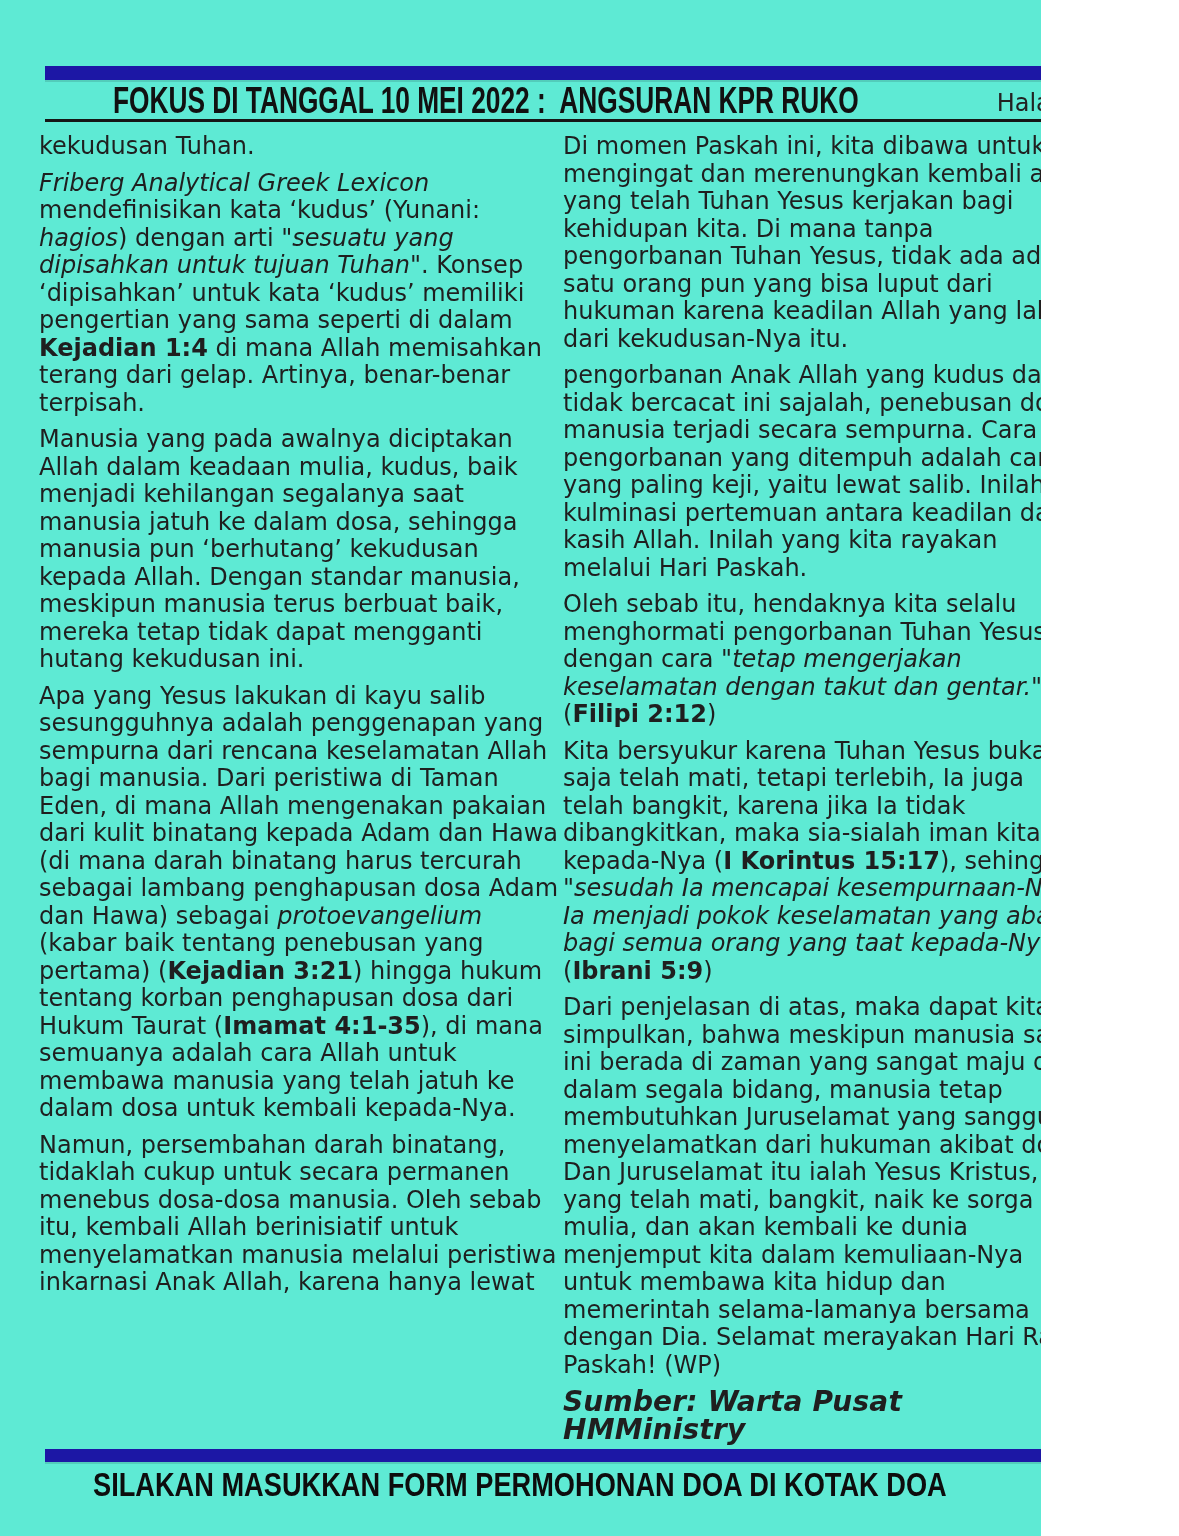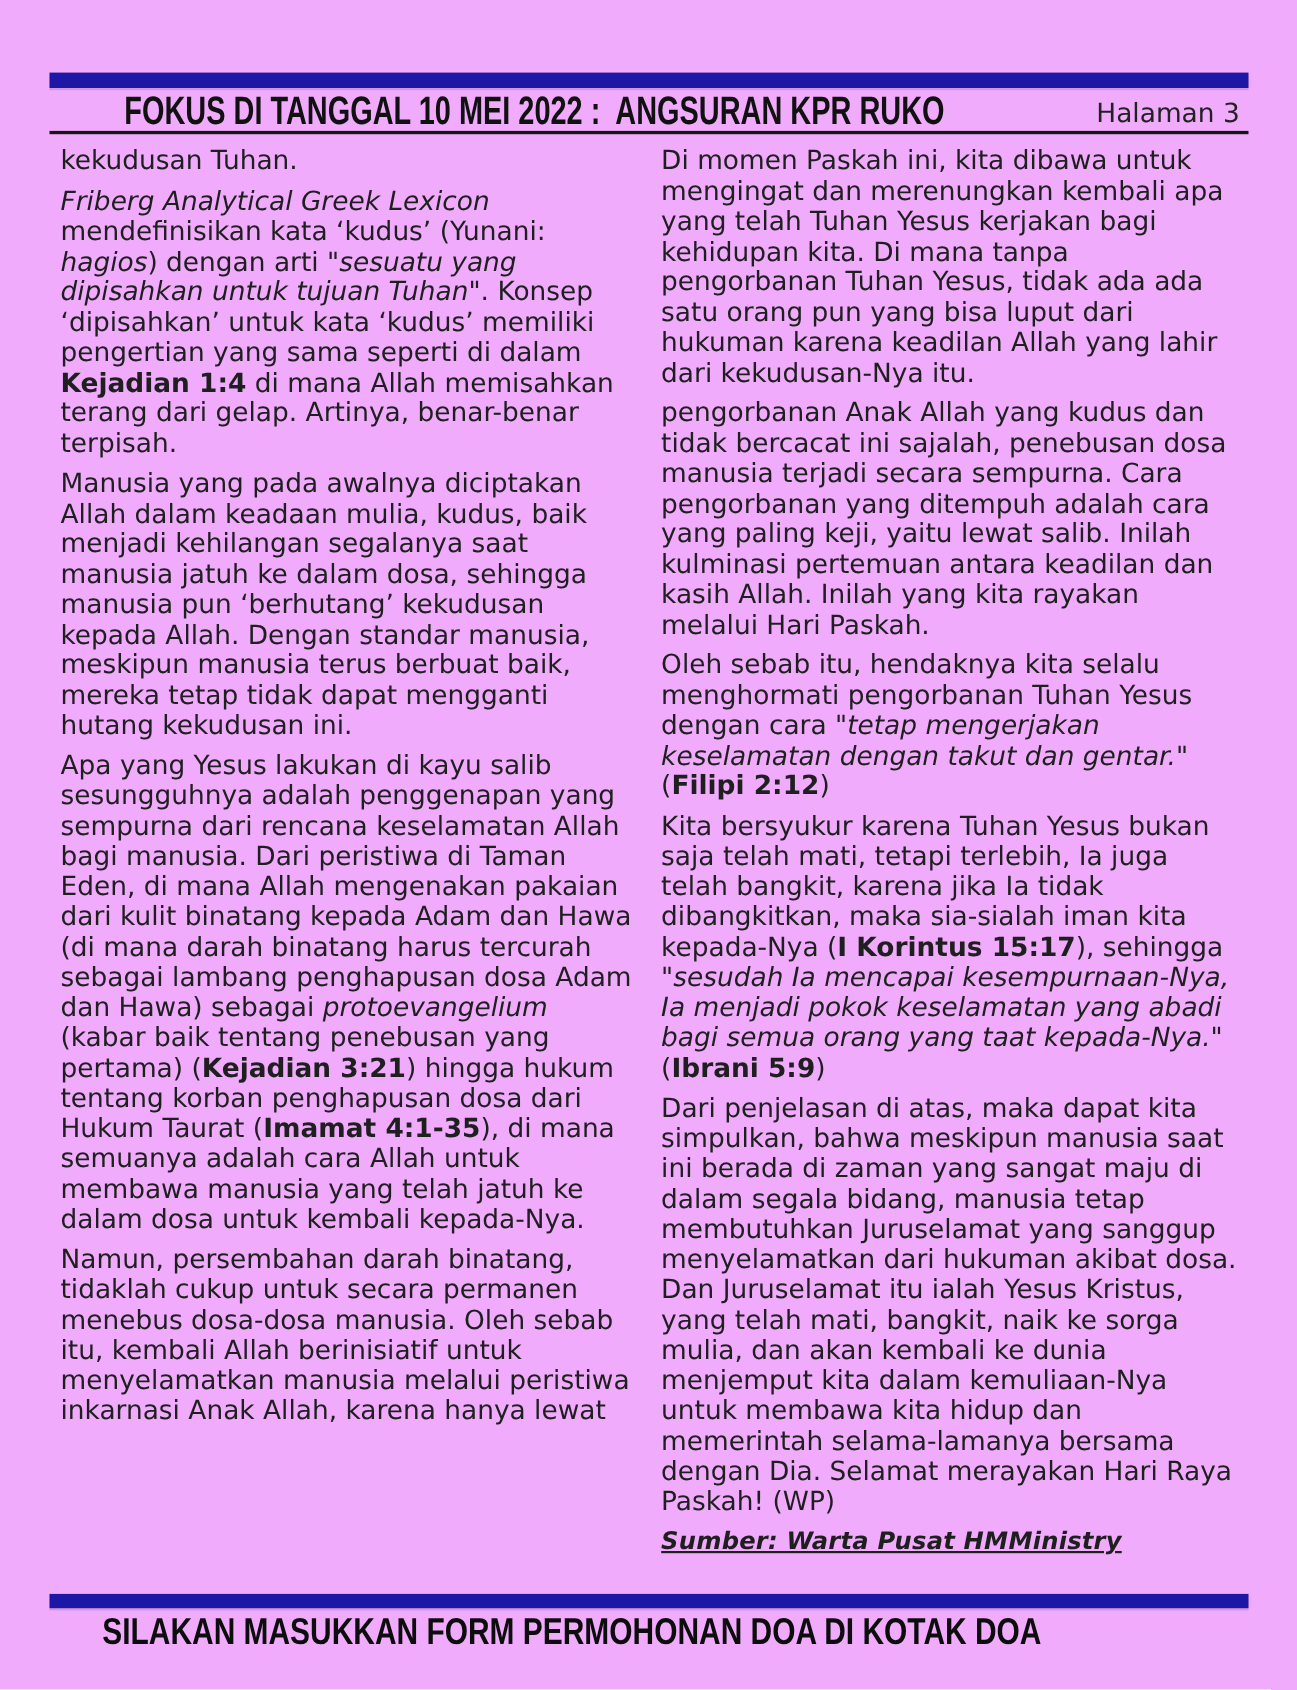--- a/index.html
+++ b/index.html
@@ -1,19 +1,19 @@
 <!DOCTYPE html>
 <html><head>
 <meta charset="utf-8">
 <style>
   html,body{margin:0;padding:0;background:#ffffff;}
   .page{
     position:relative;
-    width:1179px;height:1536px;
-    background:#f0abfc;
+    width:1041px;height:1536px;
+    background:#5eead4;
     overflow:hidden;
     font-family:"DejaVu Sans",sans-serif;
     color:#1f1f1f;
   }
   .top-bar{
     position:absolute;left:45px;top:66px;width:1090px;height:14px;
     box-shadow:0 2px 0 rgba(0,0,0,0.12);
   }
   .header{position:absolute;left:45px;top:82px;width:1090px;height:38px;}
   .title{
@@ -23,33 +23,33 @@
     transform:scaleX(0.73);transform-origin:0 0;
     white-space:pre;color:#111;
   }
   .pagenum{
     position:absolute;right:8px;top:8px;
     font-size:24px;line-height:26px;color:#222;
     font-family:"DejaVu Sans",sans-serif;
   }
   .rule{position:absolute;left:45px;top:119px;width:1090px;height:0;border-top:3px solid #161616;}
   .columns{
-    position:absolute;left:55px;top:133px;width:1070px;
-    display:flex;gap:22px;
+    position:absolute;left:39px;top:133px;width:1070px;
+    display:flex;
   }
   .col{
     width:524px;height:1312px;overflow:hidden;
     font-size:24px;line-height:27.5px;
     text-align:left;
   }
   .para{margin:0 0 9px 0;}
   .it{font-style:italic;}
   .bd{font-weight:bold;}
   .bi{font-weight:bold;font-style:italic;}
-  .source{font-size:22px;letter-spacing:0.2px;text-decoration:underline;}
+  .source{font-size:28px;letter-spacing:0.2px;}
   .bottom-bar{
     position:absolute;left:45px;top:1449px;width:1090px;height:13px;
     box-shadow:0 2px 0 rgba(0,0,0,0.12);
   }
   .footer{position:absolute;left:45px;top:1464px;width:1090px;height:44px;}
   .footer-text{
     position:absolute;left:48px;top:2px;
     font-family:"Liberation Sans",sans-serif;
     font-weight:bold;font-size:34px;line-height:36px;
     transform:scaleX(0.8);transform-origin:0 0;

